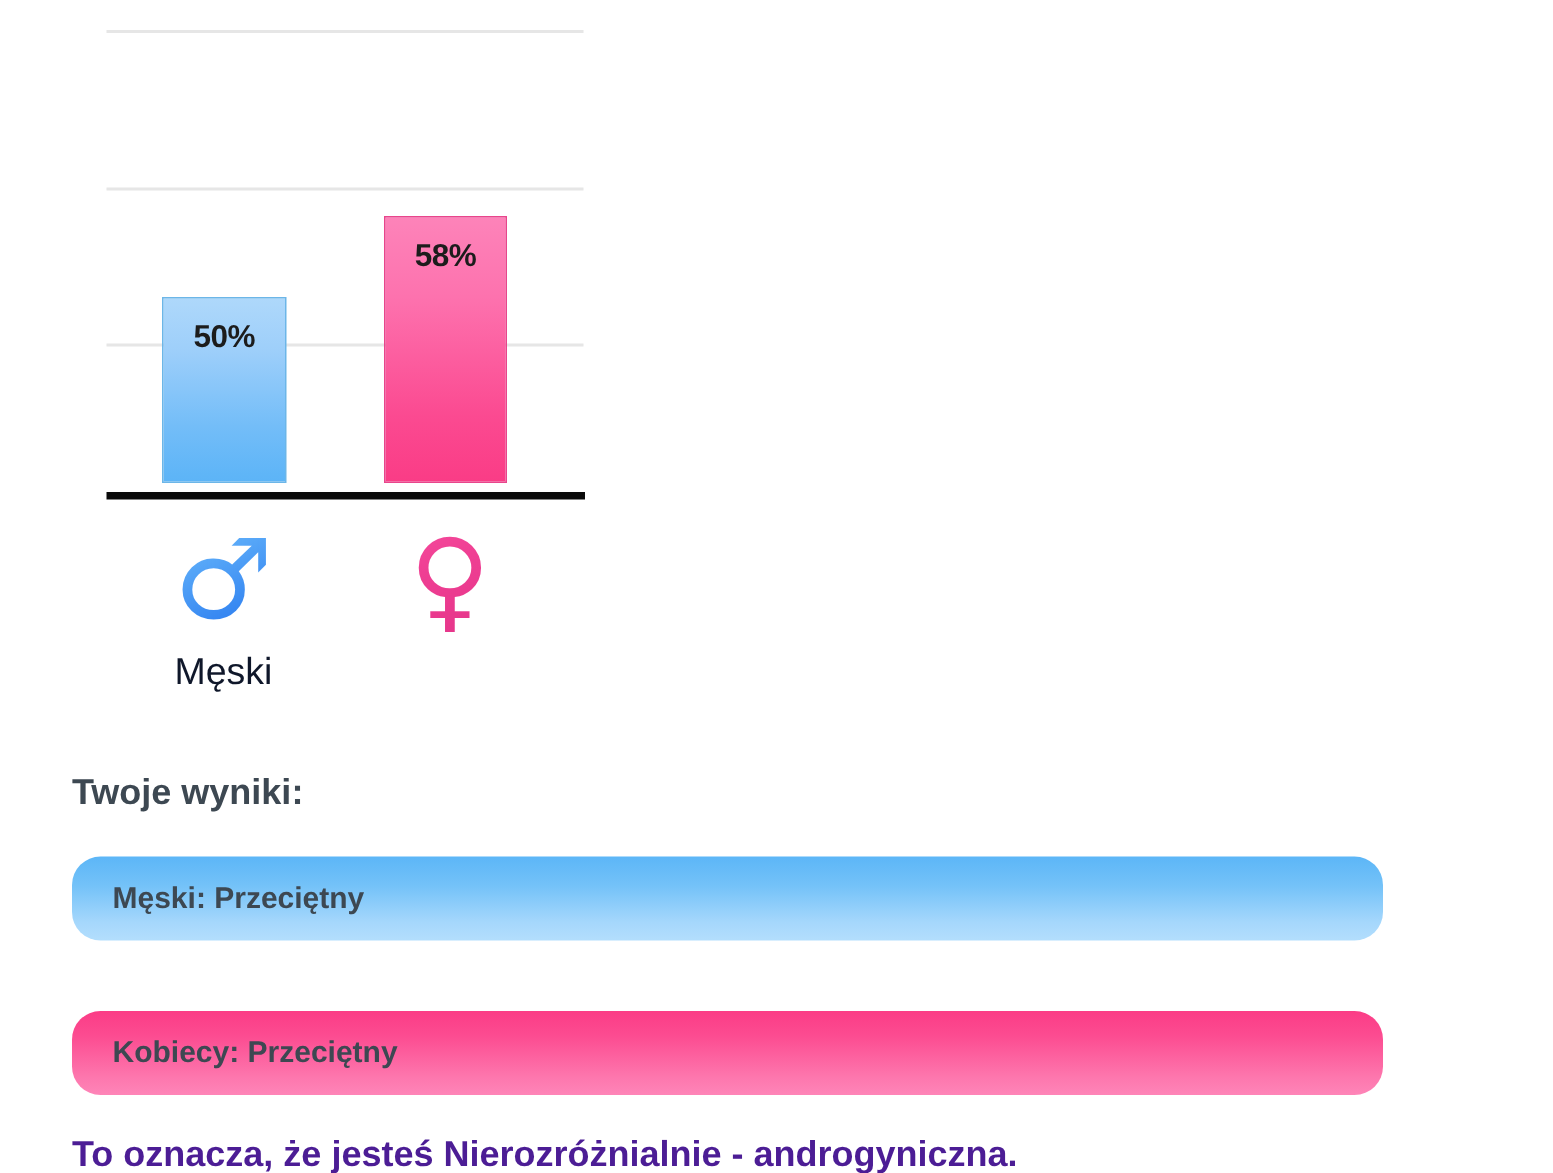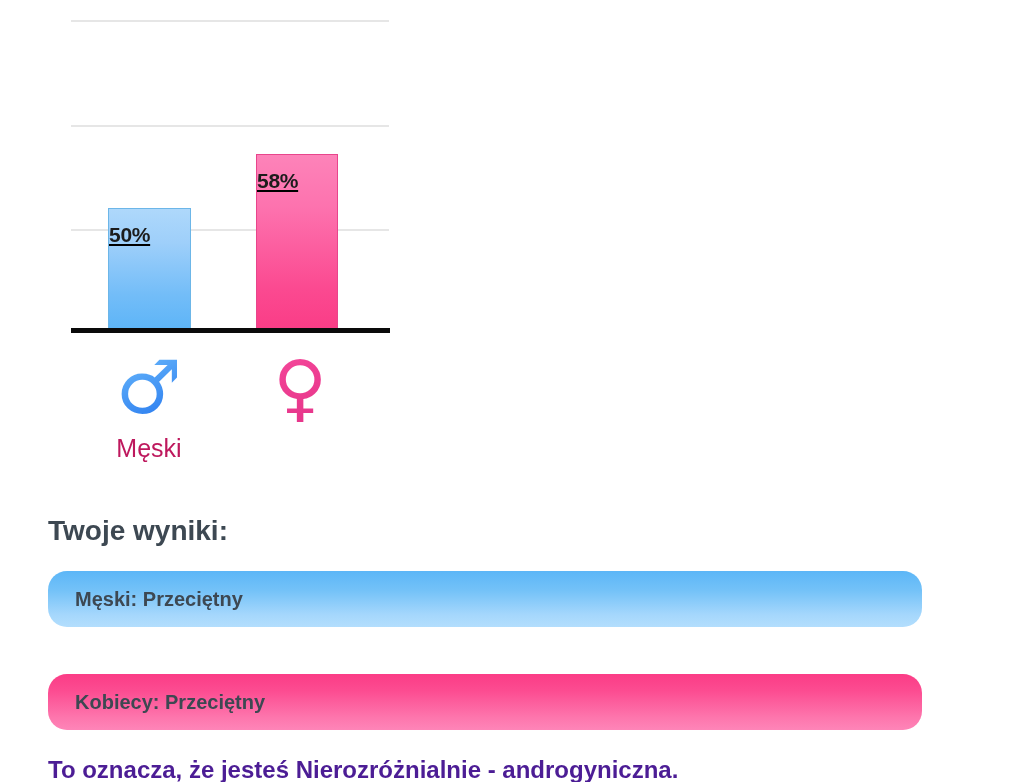--- a/index.html
+++ b/index.html
@@ -38,24 +38,23 @@
     position: absolute;
     left: 71px;
     top: 328px;
     width: 319px;
     height: 5px;
     background: #0a0a0a;
   }
 
   .bar {
     position: absolute;
-    bottom: 13px;
-    text-align: left;
+    bottom: 23px;
+    text-align: center;
     box-sizing: border-box;
-    text-decoration: underline;
   }
   .bar-male {
     left: 108px;
     width: 83px;
     height: 124px;
     background: linear-gradient(180deg, #aed8fb 0%, #9ecffa 28%, #73bdf8 70%, #5cb4f7 100%);
     border: 1px solid #6cb6e8;
   }
   .bar-female {
     left: 256px;
@@ -108,30 +107,30 @@
     background: linear-gradient(160deg, #f84fa0 0%, #ef3f93 40%, #e23287 100%);
     -webkit-background-clip: text;
     background-clip: text;
     color: transparent;
     -webkit-text-fill-color: transparent;
   }
   .legend-label {
     display: block;
     margin-top: 12px;
     font-size: 25px;
-    color: #be185d;
+    color: #0f172a;
     font-weight: normal;
   }
 
   
   .results-title {
     position: absolute;
     left: 48px;
     top: 515px;
-    font-size: 28px;
+    font-size: 24px;
     font-weight: bold;
     color: #3d4852;
   }
   .result-bar {
     position: absolute;
     left: 48px;
     width: 874px;
     height: 56px;
     border-radius: 19px;
     display: flex;

